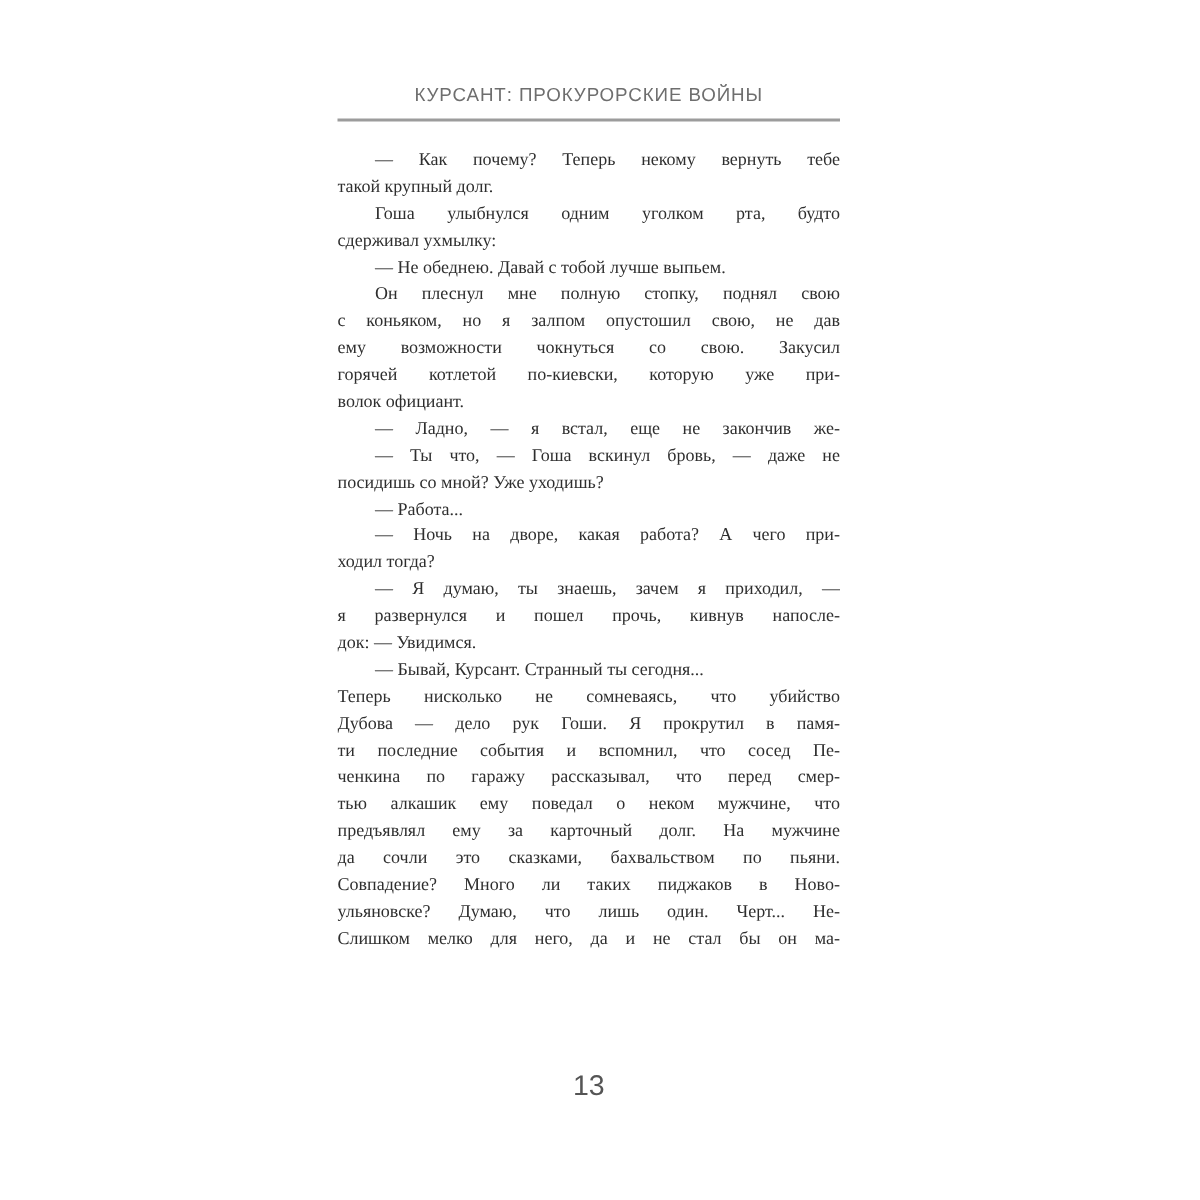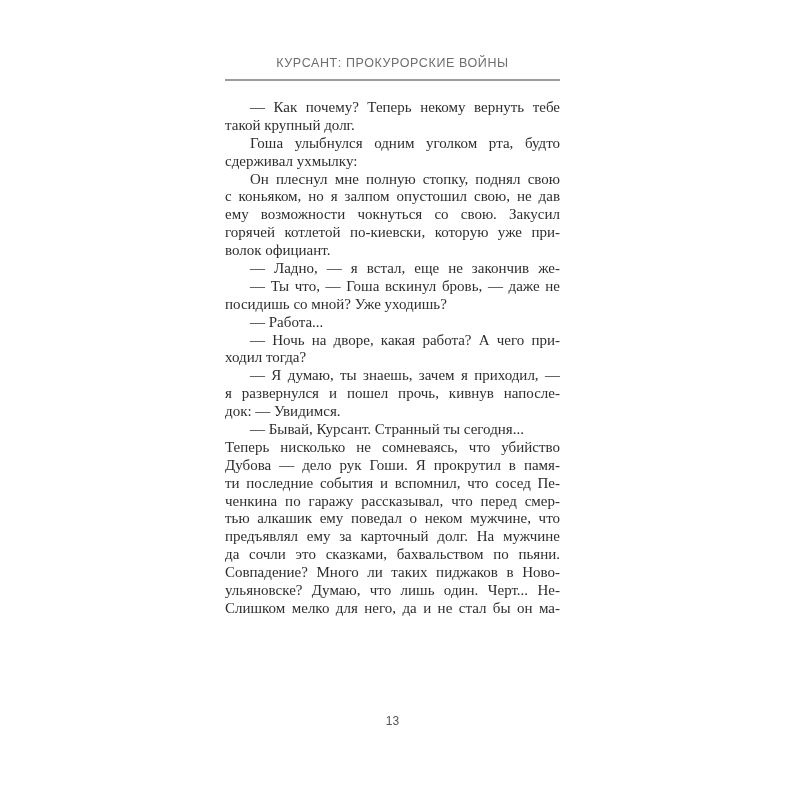--- a/index.html
+++ b/index.html
@@ -18,46 +18,47 @@
     font-size:12.5px; line-height:14px; letter-spacing:0.6px;
     color:var(--head);
   }
   .head-rule{
     position:absolute; top:79px; left:225px; width:335px; height:2px;
     background:var(--rule);
   }
   .body-text{
     position:absolute; top:99px; left:225px; width:335px;
     font-family:"Liberation Serif", "DejaVu Serif", serif;
-    font-size:15px; color:var(--text);
+    font-size:12px; color:var(--text);
   }
   .line{
     height:17.9px; overflow:hidden; white-space:normal;
     text-align:justify; text-align-last:justify;
   }
   .line.end{ text-align:center; text-align-last:left; }
   .line.indent{ text-indent:25px; }
   .folio{
     position:absolute; top:714px; left:225px; width:335px;
     text-align:center;
     font-family:"Liberation Sans", sans-serif;
-    font-size:12px; color:var(--folio);
+    font-size:19px; color:var(--folio);
   }
 </style>
 </head>
 <body>
 
 <div class="page">
   <div class="running-head">КУРСАНТ: ПРОКУРОРСКИЕ ВОЙНЫ</div>
   <div class="head-rule"></div>
   <div class="body-text">
       <div class="line indent">— Как почему? Теперь некому вернуть тебе</div>
       <div class="line end">такой крупный долг.</div>
       <div class="line indent">Гоша улыбнулся одним уголком рта, будто</div>
       <div class="line end">сдерживал ухмылку:</div>
+      <div class="line indent end">— Не обеднею. Давай с тобой лучше выпьем.</div>
       <div class="line indent">Он плеснул мне полную стопку, поднял свою</div>
       <div class="line">с коньяком, но я залпом опустошил свою, не дав</div>
       <div class="line">ему возможности чокнуться со свою. Закусил</div>
       <div class="line">горячей котлетой по-киевски, которую уже при-</div>
       <div class="line end">волок официант.</div>
       <div class="line indent">— Ладно, — я встал, еще не закончив же-</div>
       <div class="line indent">— Ты что, — Гоша вскинул бровь, — даже не</div>
       <div class="line end">посидишь со мной? Уже уходишь?</div>
       <div class="line indent end">— Работа...</div>
       <div class="line indent">— Ночь на дворе, какая работа? А чего при-</div>

